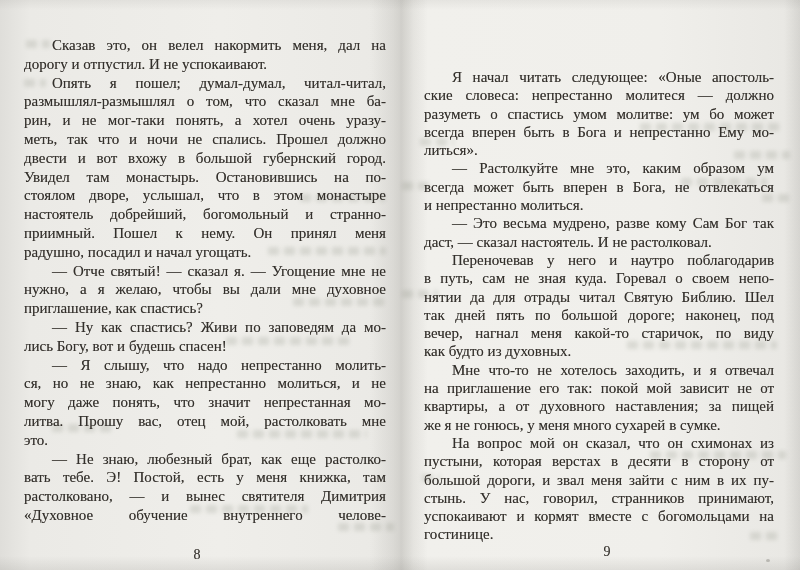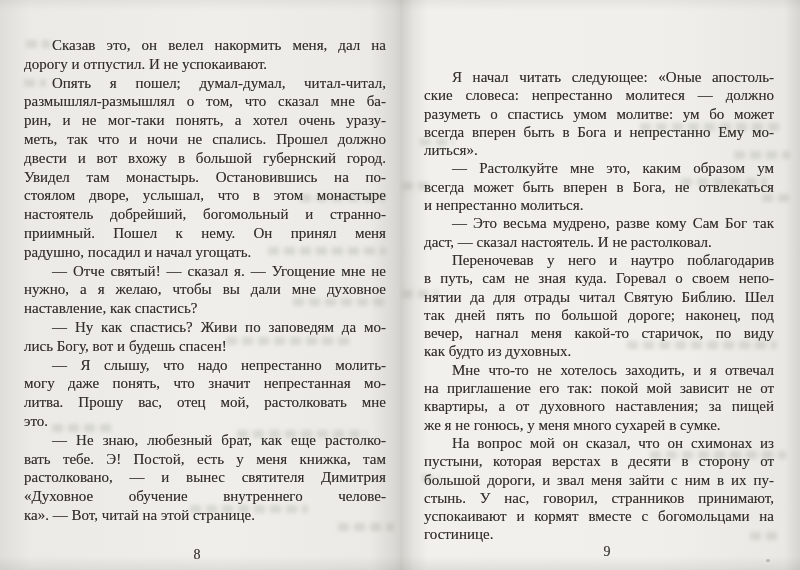--- a/index.html
+++ b/index.html
@@ -95,38 +95,38 @@
         <div class="line">двести и вот вхожу в большой губернский город.</div>
         <div class="line">Увидел там монастырь. Остановившись на по-</div>
         <div class="line">стоялом дворе, услышал, что в этом монастыре</div>
         <div class="line">настоятель добрейший, богомольный и странно-</div>
         <div class="line">приимный. Пошел к нему. Он принял меня</div>
         <div class="line last">радушно, посадил и начал угощать.</div>
       </div>
       <div>
         <div class="line first">— Отче святый! — сказал я. — Угощение мне не</div>
         <div class="line">нужно, а я желаю, чтобы вы дали мне духовное</div>
-        <div class="line last">наставление, как спастись?</div>
+        <div class="line last">приглашение, как спастись?</div>
       </div>
       <div>
         <div class="line first">— Ну как спастись? Живи по заповедям да мо-</div>
         <div class="line last">лись Богу, вот и будешь спасен!</div>
       </div>
       <div>
         <div class="line first">— Я слышу, что надо непрестанно молить-</div>
+        <div class="line">ся, но не знаю, как непрестанно молиться, и не</div>
         <div class="line">могу даже понять, что значит непрестанная мо-</div>
         <div class="line">литва. Прошу вас, отец мой, растолковать мне</div>
         <div class="line last">это.</div>
       </div>
       <div>
         <div class="line first">— Не знаю, любезный брат, как еще растолко-</div>
         <div class="line">вать тебе. Э! Постой, есть у меня книжка, там</div>
         <div class="line">растолковано, — и вынес святителя Димитрия</div>
         <div class="line">«Духовное обучение внутреннего челове-</div>
-        <div class="line last">ка». — Вот, читай на этой странице.</div>
       </div>
     </div>
   <div class="text-col col-right">
       <div>
         <div class="line first">Я начал читать следующее: «Оные апостоль-</div>
         <div class="line">ские словеса: непрестанно молитеся — должно</div>
         <div class="line">разуметь о спастись умом молитве: ум бо может</div>
         <div class="line">всегда вперен быть в Бога и непрестанно Ему мо-</div>
         <div class="line last">литься».</div>
       </div>

